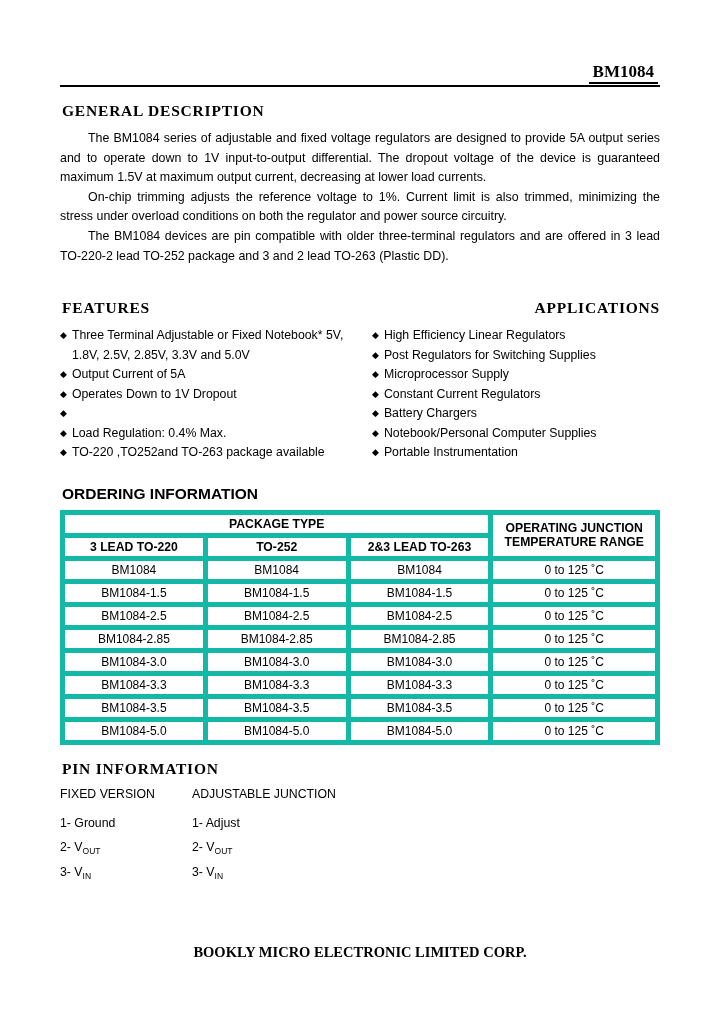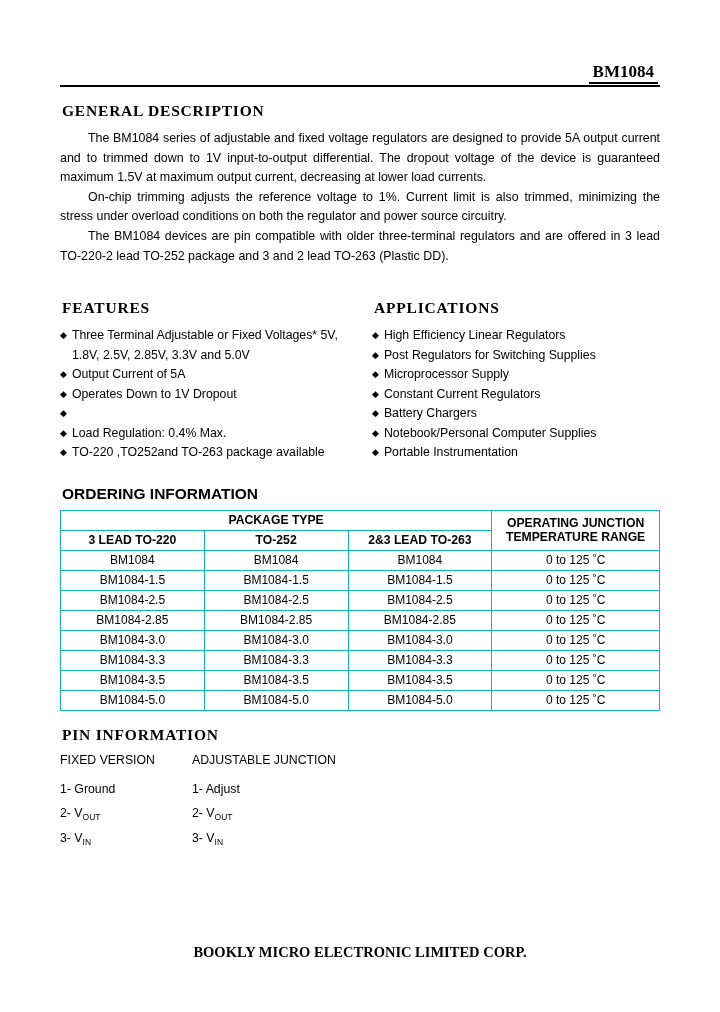--- a/index.html
+++ b/index.html
@@ -48,42 +48,42 @@
   .desc p {
     font-size: 12.4px;
     line-height: 19.6px;
     text-align: justify;
     margin: 0;
     text-indent: 28px;
   }
   
   .two-col { display: flex; margin-top: 18px; }
   .col-left { width: 52%; padding-right: 10px; }
-  .col-right { width: 48%; }
+  .col-right { width: 48%; text-align: right; }
   .blist { list-style: none; margin: 4px 0 0 0; padding: 0; }
   .blist li {
     display: flex;
     align-items: flex-start;
     font-size: 12.3px;
     line-height: 19.5px;
   }
   .bullet {
     flex: 0 0 auto;
     font-size: 9px;
     line-height: 19.5px;
     margin-right: 5px;
   }
   
   table.order {
     width: 100%;
     border-collapse: collapse;
     margin-top: 4px;
   }
   table.order td, table.order th {
-    border: 1px solid #14b8a6;
+    border: 5px solid #14b8a6;
     font-size: 12px;
     text-align: center;
     padding: 2px 4px;
     height: 20px;
     font-weight: normal;
   }
   table.order .hdr { font-weight: bold; font-size: 12.2px; }
   table.order { border: 1.5px solid #000; }
   .col-a { width: 24%; }
   .col-b { width: 24%; }
@@ -113,33 +113,33 @@
 
 <div class="page">
 
   <div class="doc-header">
     <span class="doc-number">BM1084</span>
   </div>
 
   <section>
     <div class="h-serif">GENERAL DESCRIPTION</div>
     <div class="desc">
-      <p>The BM1084 series of adjustable and fixed voltage regulators are designed to provide 5A output current and to trimmed down to 1V input-to-output differential. The dropout voltage of the device is guaranteed maximum 1.5V at maximum output current, decreasing at lower load currents.</p>
+      <p>The BM1084 series of adjustable and fixed voltage regulators are designed to provide 5A output series and to operate down to 1V input-to-output differential. The dropout voltage of the device is guaranteed maximum 1.5V at maximum output current, decreasing at lower load currents.</p>
       <p>On-chip trimming adjusts the reference voltage to 1%. Current limit is also trimmed, minimizing the stress under overload conditions on both the regulator and power source circuitry.</p>
       <p>The BM1084 devices are pin compatible with older three-terminal regulators and are offered in 3 lead TO-220-2 lead TO-252 package and 3 and 2 lead TO-263 (Plastic DD).</p>
     </div>
   </section>
 
   <div class="two-col">
     <section class="col-left">
       <div class="h-serif">FEATURES</div>
       <ul class="blist">
         <li>
             <span class="bullet">◆</span>
-            <span>Three Terminal Adjustable or Fixed  Voltages* 5V, 1.8V, 2.5V, 2.85V, 3.3V and 5.0V</span>
+            <span>Three Terminal Adjustable or Fixed  Notebook* 5V, 1.8V, 2.5V, 2.85V, 3.3V and 5.0V</span>
           </li>
         <li>
             <span class="bullet">◆</span>
             <span>Output Current of 5A</span>
           </li>
         <li>
             <span class="bullet">◆</span>
             <span>Operates Down to 1V Dropout</span>
           </li>
         <li>

